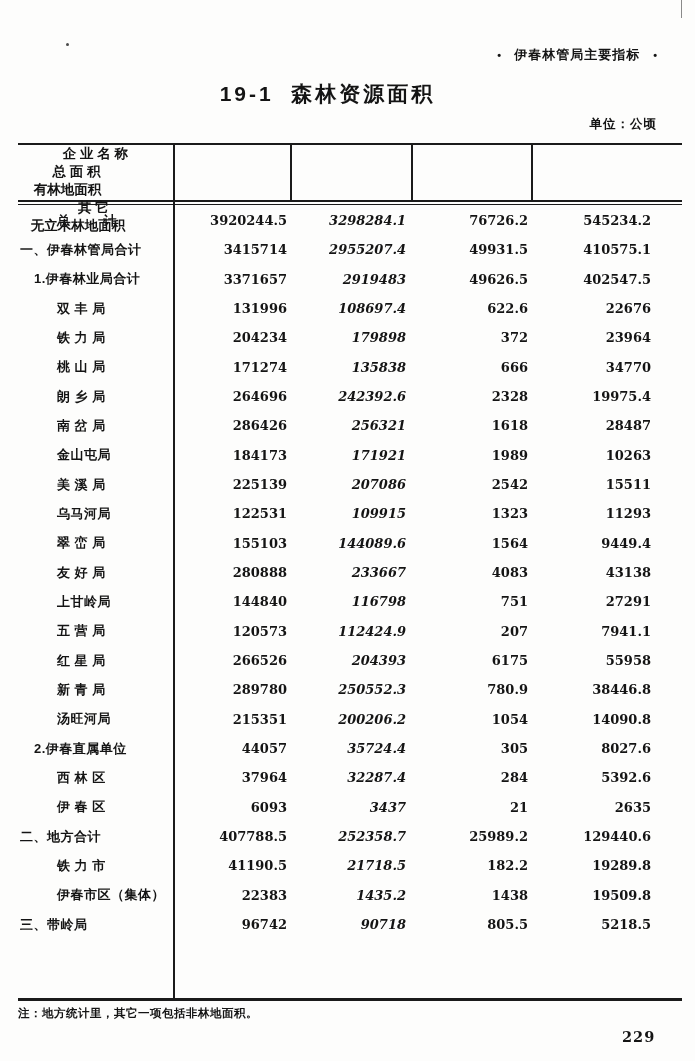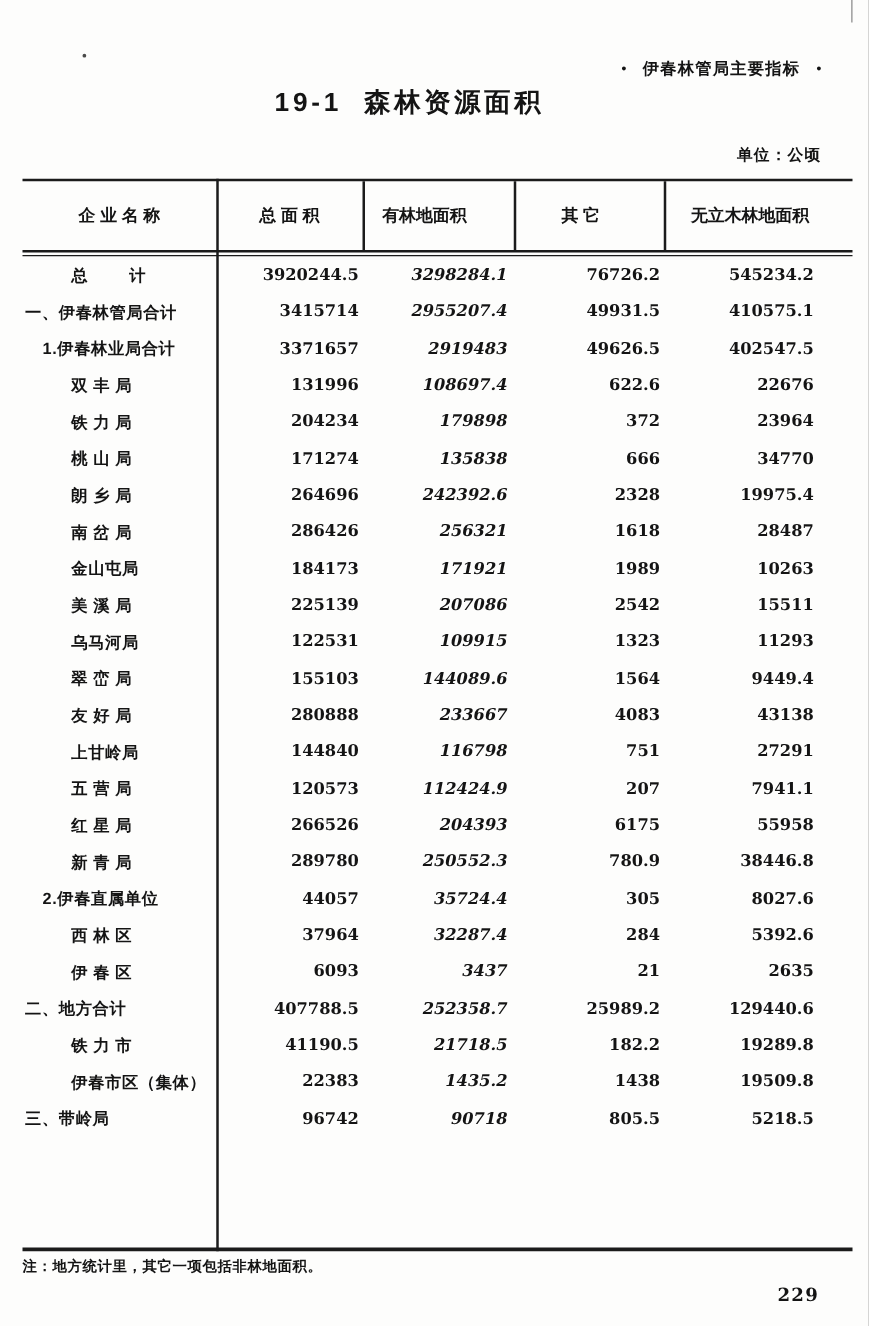--- a/index.html
+++ b/index.html
@@ -22,21 +22,21 @@
 
   
   .corner-note {
     position: absolute; top: 46px; right: 38px;
     display: flex; align-items: center; gap: 13px;
     font-size: 13px; font-weight: bold; letter-spacing: 1px;
   }
   .corner-note .bullet { font-size: 11px; letter-spacing: 0; }
 
   .title {
-    position: absolute; top: 68px; left: 0; right: 64px;
+    position: absolute; top: 80px; left: 0; right: 64px;
     text-align: center;
     font-size: 21px; font-weight: bold; letter-spacing: 3px;
     white-space: pre;
     margin-left: 24px;
   }
 
   .unit-label {
     position: absolute; top: 116px; right: 38px;
     font-size: 12.5px; font-weight: bold; letter-spacing: 1px;
   }
@@ -47,21 +47,21 @@
   .rule-top     { top: 0;     height: 2px; }
   .rule-head-a  { top: 57px;  height: 2px; }
   .rule-head-b  { top: 61px;  height: 1px; }
   .rule-bottom  { top: 855px; height: 3px; }
   .vline { position: absolute; background: #1b1b1b; width: 1.5px; }
   .vline-body  { left: 155px; top: 0;   height: 858px; width: 2px; }
   .vline-h2    { left: 272px; top: 2px; height: 55px; }
   .vline-h3    { left: 393px; top: 2px; height: 55px; }
   .vline-h4    { left: 513px; top: 2px; height: 55px; }
 
-  .thead { position: absolute; top: 2px; left: 0; width: 664px; height: 55px; display: flex; }
+  .thead { position: absolute; top: 2px; left: 0; width: 664px; height: 55px; display: flex; flex-direction: column; }
   .th {
     display: flex; align-items: center; justify-content: center;
     font-size: 13.5px; font-weight: bold; white-space: pre;
   }
   .th.h1 { width: 155px; }
   .th.h2 { width: 117px; }
   .th.h3 { width: 99px; text-align: center; }
   .th.h4 { width: 120px; }
   .th.h5 { width: 151px; }
 
@@ -245,20 +245,27 @@
           <div class="num c4">55958</div>
         </div>
         <div class="row">
           <div class="name-cell item">新 青 局</div>
           <div class="num c1">289780</div>
           <div class="num c2">250552.3</div>
           <div class="num c3">780.9</div>
           <div class="num c4">38446.8</div>
         </div>
         <div class="row">
+          <div class="name-cell item">汤旺河局</div>
+          <div class="num c1">215351</div>
+          <div class="num c2">200206.2</div>
+          <div class="num c3">1054</div>
+          <div class="num c4">14090.8</div>
+        </div>
+        <div class="row">
           <div class="name-cell sub">2.伊春直属单位</div>
           <div class="num c1">44057</div>
           <div class="num c2">35724.4</div>
           <div class="num c3">305</div>
           <div class="num c4">8027.6</div>
         </div>
         <div class="row">
           <div class="name-cell item">西 林 区</div>
           <div class="num c1">37964</div>
           <div class="num c2">32287.4</div>

